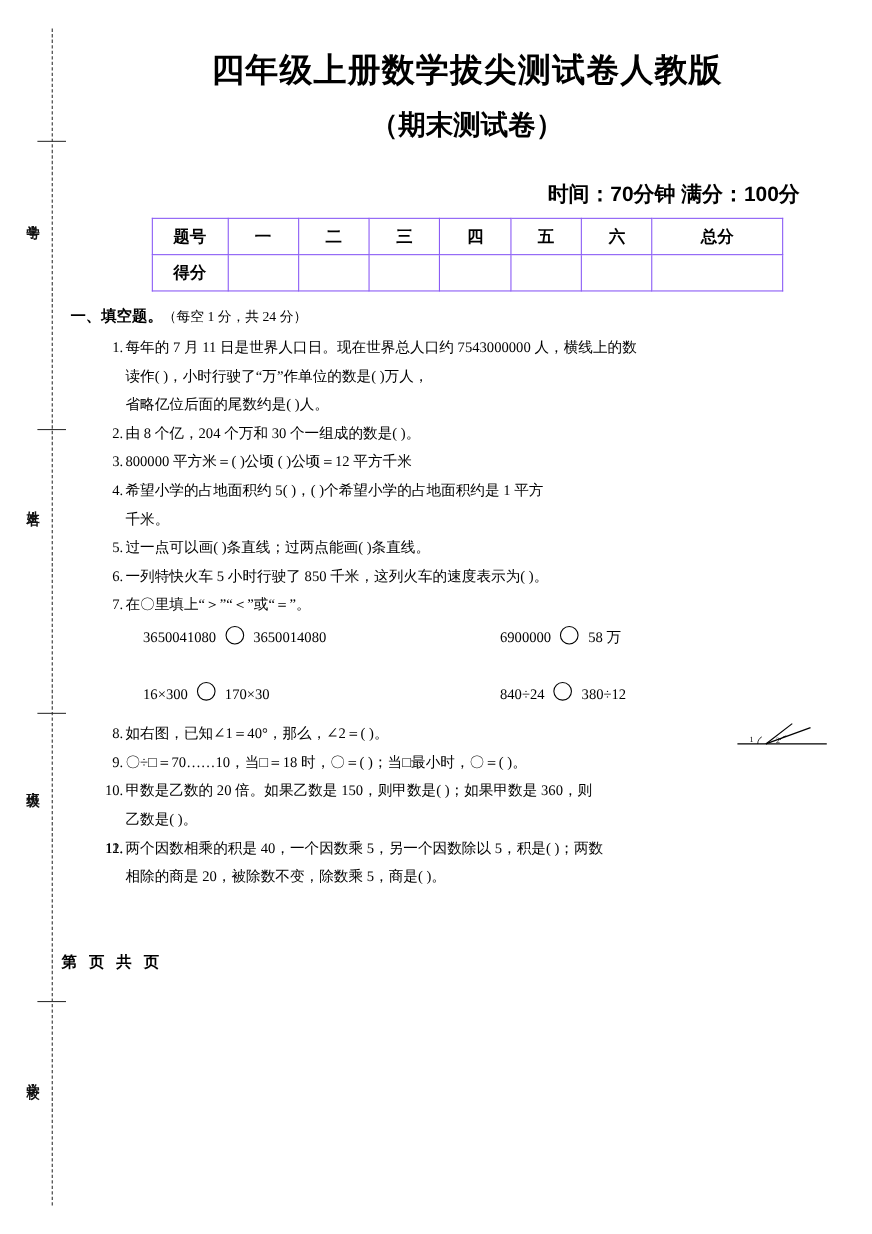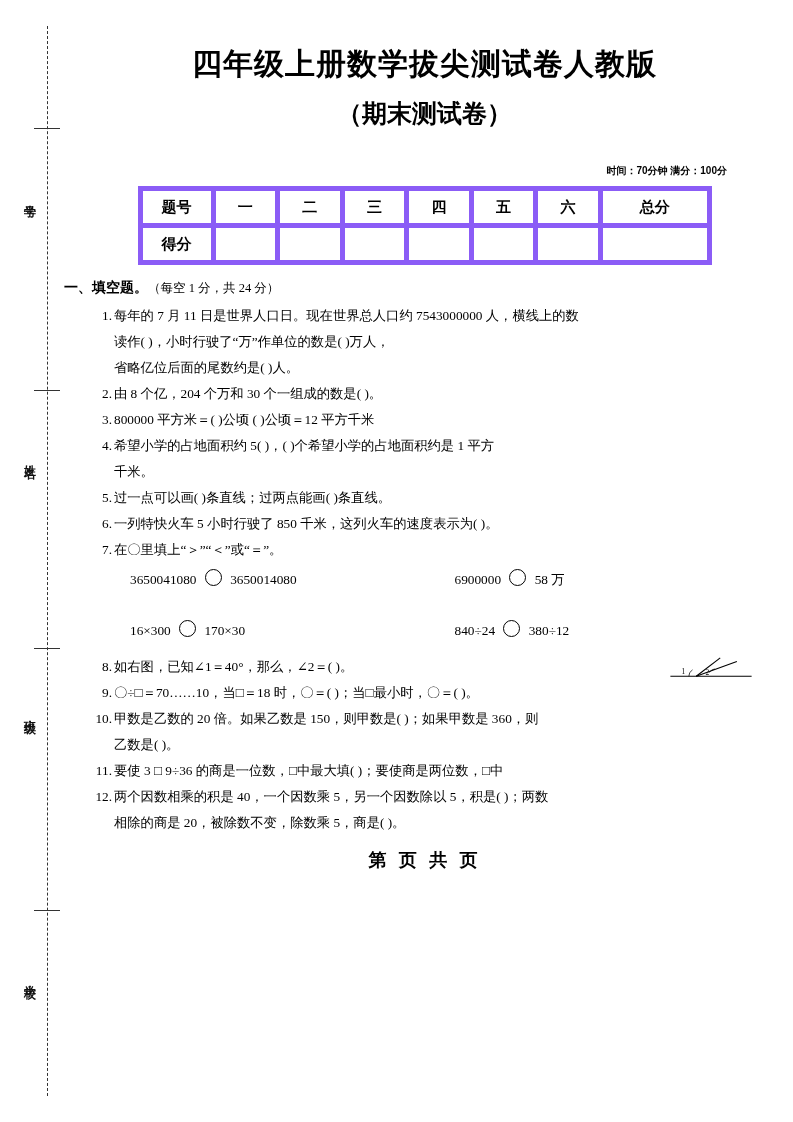--- a/index.html
+++ b/index.html
@@ -74,32 +74,32 @@
     font-weight: bold;
     font-size: 25px;
     margin-top: 12px;
     color: #000;
   }
 
   .meta-line {
     text-align: right;
     font-family: "Liberation Sans", sans-serif;
     font-weight: bold;
-    font-size: 10px;
+    font-size: 19px;
     margin: 34px 66px 0 0;
   }
 
   
   .score-table {
     margin: 8px auto 0 auto;
     border-collapse: collapse;
     width: 574px;
   }
   .score-table td {
-    border: 5px solid #8b5cf6;
+    border: 1px solid #8b5cf6;
     height: 30px;
     text-align: center;
     vertical-align: middle;
     font-family: "DejaVu Sans", sans-serif;
     font-weight: bold;
     font-size: 15px;
     margin-top: 12px;
   }
   .score-table td.hdr { width: 66px; }
 
@@ -156,25 +156,25 @@
     position: absolute;
     right: -4px;
     top: 2px;
     width: 92px;
     height: 24px;
   }
 
   .footer {
     position: absolute;
     left: 0; right: 0;
-    bottom: 36px;
-    text-align: center;
+    bottom: 24px;
+    text-align: left;
     font-family: "DejaVu Sans", sans-serif;
     font-weight: bold;
-    font-size: 18px;
+    font-size: 14px;
     letter-spacing: 3px;
   }
 </style>
 </head>
 <body>
 
 <div class="left-margin">
   <div class="dash-line"></div>
   <div class="vtick" style="top:128px;"></div>
   <div class="vtick" style="top:390px;"></div>
@@ -305,21 +305,20 @@
     </li>
 
     <li class="q">
       <span class="num">10.</span>
       <p>甲数是乙数的 20 倍。如果乙数是 150，则甲数是(              )；如果甲数是 360，则</p>
       <p>乙数是(            )。</p>
     </li>
 
     <li class="q">
       <span class="num">11.</span>
-      <p>要使 3 □ 9÷36 的商是一位数，□中最大填(                )；要使商是两位数，□中</p>
     </li>
 
     <li class="q">
       <span class="num">12.</span>
       <p>两个因数相乘的积是 40，一个因数乘 5，另一个因数除以 5，积是(               )；两数</p>
       <p>相除的商是 20，被除数不变，除数乘 5，商是(              )。</p>
     </li>
 
   </ol>
 

